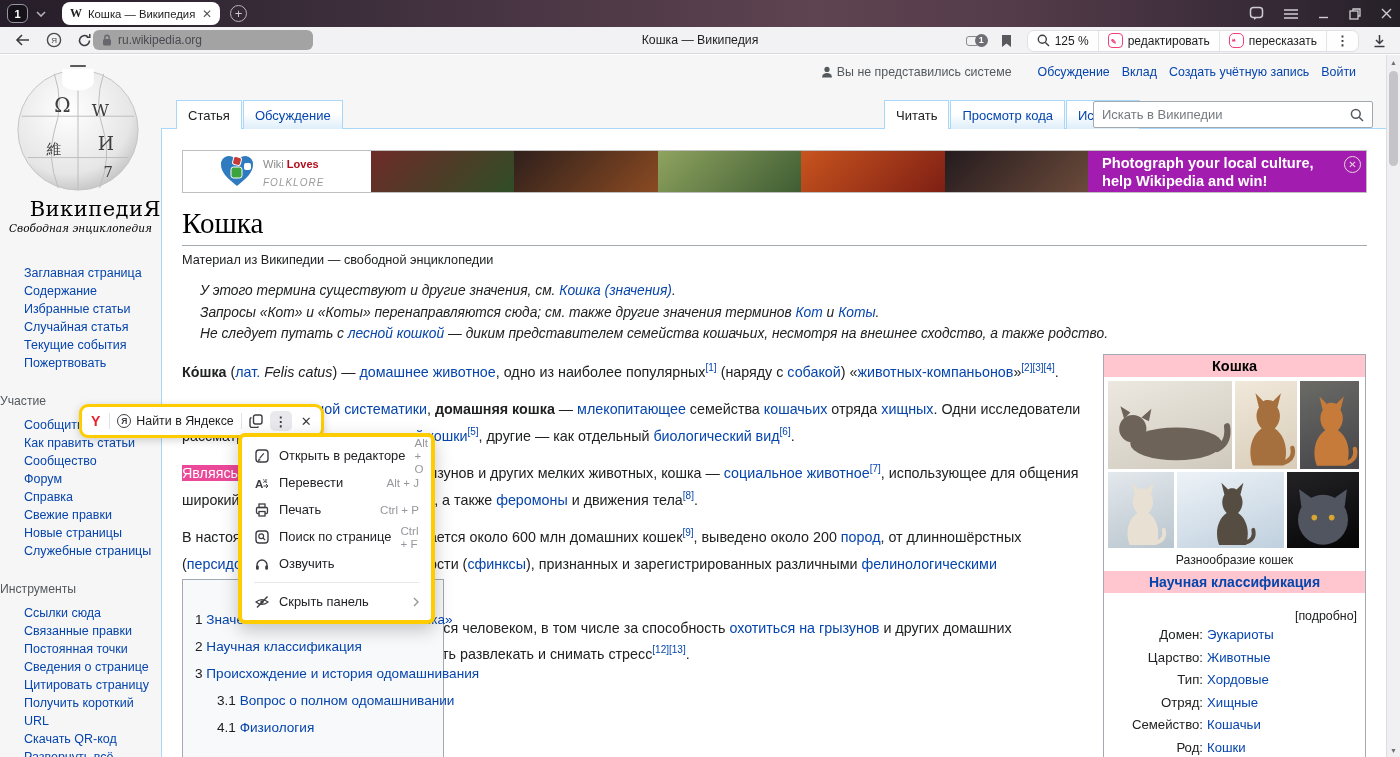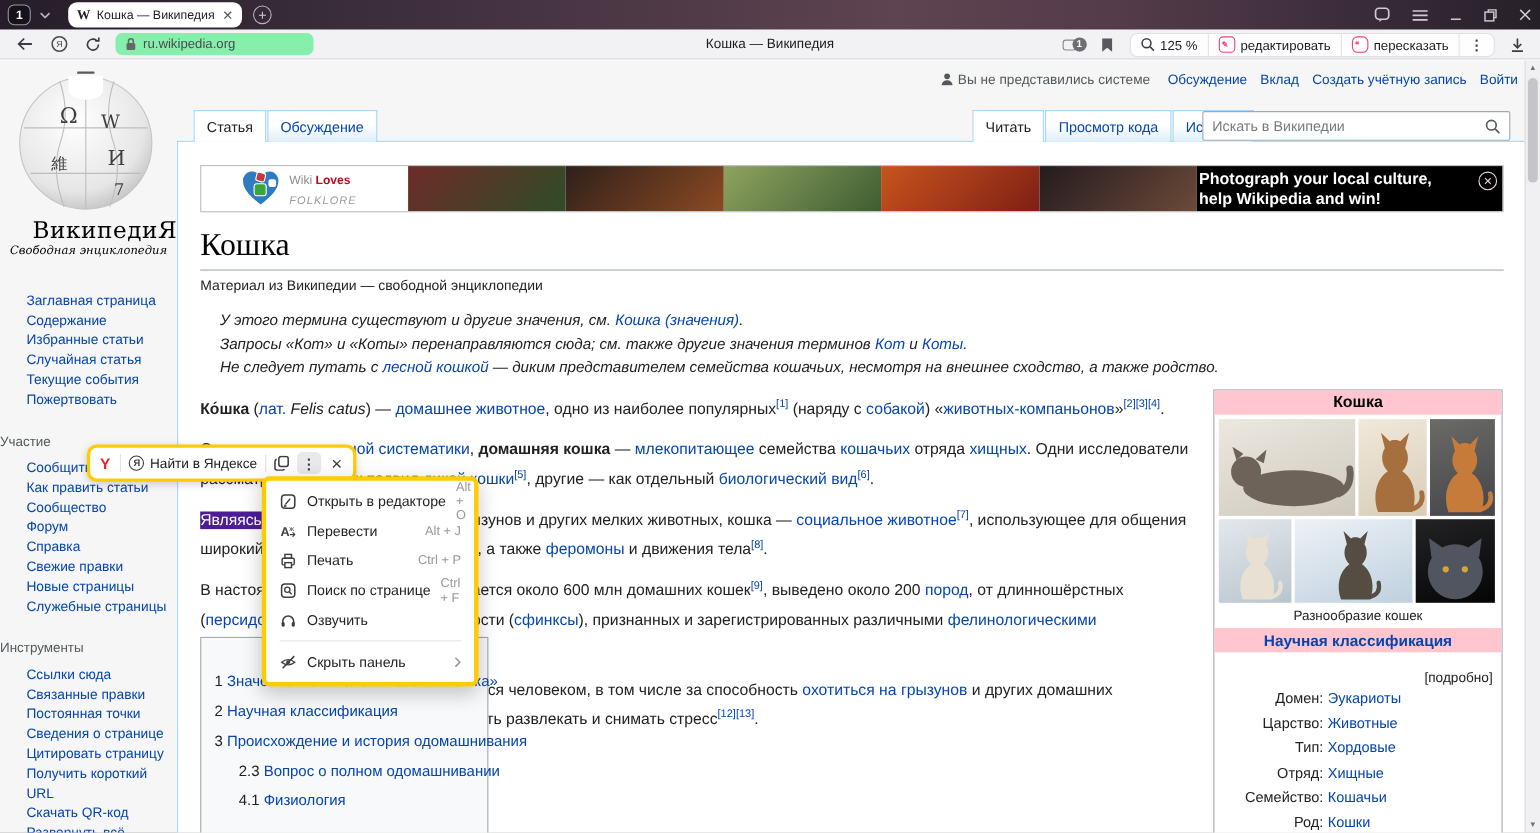--- a/index.html
+++ b/index.html
@@ -19,42 +19,42 @@
   .btab-close { color:#55545a; font-size:12px; line-height:1; }
   .newtab-btn { margin-left:10px; width:17px; height:17px; border:1.5px solid #b9b3bd; border-radius:50%;
     color:#cfc9d2; font-size:13px; display:flex; align-items:center; justify-content:center; line-height:0; }
   .tabbar-right { position:absolute; right:8px; top:0; height:27px; display:flex; align-items:center; gap:20px; }
   .win-glyph { color:#cfcbd2; }
 
   
   .toolbar { position:absolute; left:0; top:27px; width:1400px; height:27px; background:#f2f1f3; border-bottom:1px solid #d9d8db;
     display:flex; align-items:center; }
   .tb-icon { margin-left:14px; width:17px; height:17px; display:flex; align-items:center; justify-content:center; }
-  .url-pill { margin-left:12px; width:180px; height:20px; background:#86efac; border-radius:6px; display:flex; align-items:center; gap:6px; padding:0 9px; }
+  .url-pill { width:220px; height:20px; background:#a3a3a3; border-radius:6px; display:flex; align-items:center; gap:6px; padding:0 9px; }
   .url-text { font-size:12px; color:#4b4a50; }
   .tb-title { position:absolute; left:0; right:0; text-align:center; font-size:12.3px; color:#1d1d1f; pointer-events:none; }
   .tb-right { position:absolute; right:6px; top:0; height:27px; display:flex; align-items:center; }
   .protect-badge { position:relative; width:22px; height:16px; margin-right:10px; }
   .protect-cam { position:absolute; left:0; top:3px; width:13px; height:10px; border:1.6px solid #8a8990; border-radius:3px; }
   .protect-num { position:absolute; right:0; top:1px; width:13px; height:13px; background:#6f6e75; border-radius:50%;
     color:#fff; font-size:9px; font-weight:bold; display:flex; align-items:center; justify-content:center; }
   .pill-group { display:flex; align-items:center; height:22px; background:rgba(255,255,255,.9); border:1px solid #e0dfe3; border-radius:7px; margin-right:12px; }
   .pill-item { display:flex; align-items:center; gap:5px; padding:0 9px; height:100%; font-size:12px; color:#1d1d1f; }
   .pill-item + .pill-item { border-left:1px solid #e4e3e7; }
   .pink-ic { width:15px; height:15px; border:1.8px solid #ef3f7c; border-radius:4px; position:relative; }
   .pink-ic.retell { border-radius:5px; }
   .pink-ic .inner { position:absolute; left:2px; top:3.5px; font-size:7px; font-weight:bold; color:#ef3f7c; line-height:1; }
   .kebab-txt { font-size:13px; color:#3e3d42; font-weight:bold; }
 
   
   .page { position:absolute; left:0; top:55px; width:1400px; height:702px; background:#f6f6f6; }
   .content { position:absolute; left:161px; top:73px; right:14px; bottom:0; background:#fff; border-top:1px solid #a7d7f9; border-left:1px solid #a7d7f9; }
 
   
-  .personal { position:absolute; top:10px; right:20px; display:flex; align-items:center; gap:16px; font-size:12.4px; }
+  .personal { position:absolute; top:10px; right:44px; display:flex; align-items:center; gap:26px; font-size:12.4px; }
   .personal .status { color:#54595d; display:flex; align-items:center; gap:4px; }
   .plink { color:#0645ad; }
 
   
   .tabs-left { position:absolute; left:176px; top:45px; display:flex; gap:1px; z-index:3; }
   .tabs-right { position:absolute; left:884px; top:45px; display:flex; gap:1px; z-index:3; }
   .wtab { height:29px; padding:0 11px; display:flex; align-items:center; font-size:13px;
     background:linear-gradient(#ffffff 45%, #deeefa); border:1px solid #a7d7f9; border-bottom:none; color:#0645ad; }
   .wtab.active { background:#fff; color:#202122; }
 
@@ -81,37 +81,37 @@
   .side-link { display:block; font-size:12.5px; color:#0645ad; line-height:18px; text-decoration:none; cursor:pointer; }
 
   
   .banner { position:absolute; left:20px; top:21px; width:1185px; height:43px; border:1px solid #bfbfbf; display:flex; background:#fff; overflow:hidden; }
   .banner-logo { width:188px; display:flex; align-items:center; gap:8px; padding-left:36px; }
   .bl-t1 { font-size:11px; color:#8a8a8a; }
   .bl-t1 b { color:#b40f1e; }
   .bl-t2 { font-size:10px; font-style:italic; color:#9a9a9a; letter-spacing:1px;text-align:center; }
   .banner-photos { flex:1; display:flex; }
   .banner-photos .ph { flex:1; }
-  .banner-red { width:278px; background:#000000; color:#fff; display:flex; align-items:center; padding-left:2px; position:relative; }
+  .banner-red { width:278px; background:#a21caf; color:#fff; display:flex; align-items:center; padding-left:14px; position:relative; }
   .banner-msg { font-size:14.6px; font-weight:bold; line-height:18px; width:232px; }
   .banner-close { position:absolute; top:5px; right:5px; width:17px; height:17px; border:1.7px solid #e9d9d9; border-radius:50%;
     color:#e9d9d9; font-size:10px; display:flex; align-items:center; justify-content:center; }
 
   
   .article { position:absolute; left:20px; top:78px; width:1185px; }
   .a-title { font-family:"Liberation Serif", serif; font-weight:400; font-size:29px; color:#000; padding-bottom:5px; border-bottom:1px solid #a2a9b1; }
   .a-sub { font-size:12.7px; color:#202122; margin-top:7px; }
   .hatnotes { margin:13px 0 0 18px; }
   .hatnote { font-style:italic; font-size:13.8px; line-height:21.5px; color:#202122; }
   .para { margin-top:11px; font-size:14.3px; line-height:26.5px; color:#202122; width:908px; }
   .seg-b { font-weight:bold; }
   .seg-i { font-style:italic; }
   .seg-link { color:#0645ad; cursor:pointer; }
   .seg-sup { vertical-align:super; font-size:10px; line-height:0; color:#0645ad; cursor:pointer; }
-  .seg-sel { background:#4c1d95; color:#fff; }
+  .seg-sel { background:#ec4899; color:#fff; }
 
   
   .toc { position:absolute; left:20px; top:450px; width:262px; height:200px; background:#f8f9fa; border:1px solid #a2a9b1; padding:26px 10px 10px 12px; }
   .toc-item { font-size:13.6px; line-height:27px; white-space:nowrap; }
   .toc-num { color:#202122; }
   .toc-link { color:#0645ad; cursor:pointer; }
 
   
   .infobox { position:absolute; left:941px; top:225px; width:263px; border:1px solid #a2a9b1; background:#fff; font-size:13.2px; }
   .ib-head { background:#ffc6cf; text-align:center; font-weight:bold; font-size:14.5px; color:#000; padding:3px 2px; }
@@ -404,21 +404,21 @@
         <p class="para"><span>С точки зрения </span><span class="seg-link">научной систематики</span><span>, </span><span class="seg-b">домашняя кошка</span><span> — </span><span class="seg-link">млекопитающее</span><span> семейства </span><span class="seg-link">кошачьих</span><span> отряда </span><span class="seg-link">хищных</span><span>. Одни исследователи рассматривают её как подвид </span><span class="seg-link">дикой кошки</span><span class="seg-sup">[5]</span><span>, другие — как отдельный </span><span class="seg-link">биологический вид</span><span class="seg-sup">[6]</span><span>.</span></p>
         <p class="para"><span class="seg-sel">Являясь</span><span> одиночным охотником на грызунов и других мелких животных, кошка — </span><span class="seg-link">социальное животное</span><span class="seg-sup">[7]</span><span>, использующее для общения широкий диапазон звуковых сигналов, а также </span><span class="seg-link">феромоны</span><span> и движения тела</span><span class="seg-sup">[8]</span><span>.</span></p>
         <p class="para"><span>В настоящее время в мире насчитывается около 600 млн домашних кошек</span><span class="seg-sup">[9]</span><span>, выведено около 200 </span><span class="seg-link">пород</span><span>, от длинношёрстных (</span><span class="seg-link">персидская кошка</span><span>) до лишённых шерсти (</span><span class="seg-link">сфинксы</span><span>), признанных и зарегистрированных различными </span><span class="seg-link">фелинологическими</span><span> организациями.</span></p>
         <p class="para"><span>На протяжении 10 000 лет кошки ценятся человеком, в том числе за способность </span><span class="seg-link">охотиться на грызунов</span><span> и других домашних вредителей</span><span class="seg-sup">[10][11]</span><span>, а также за способность развлекать и снимать стресс</span><span class="seg-sup">[12][13]</span><span>.</span></p>
       </div>
 
       <div class="toc">
           <div class="toc-item" style="padding-left: 0px;"><span class="toc-num">1  </span><span class="toc-link">Значение и этимология слова «кошка»</span></div>
           <div class="toc-item" style="padding-left: 0px;"><span class="toc-num">2  </span><span class="toc-link">Научная классификация</span></div>
           <div class="toc-item" style="padding-left: 0px;"><span class="toc-num">3  </span><span class="toc-link">Происхождение и история одомашнивания</span></div>
-          <div class="toc-item" style="padding-left: 22px;"><span class="toc-num">2.3  </span><span class="toc-link">Вопрос о полном одомашнивании</span></div>
+          <div class="toc-item" style="padding-left: 22px;"><span class="toc-num">3.1  </span><span class="toc-link">Вопрос о полном одомашнивании</span></div>
           <div class="toc-item" style="padding-left: 22px;"><span class="toc-num">4.1  </span><span class="toc-link">Физиология</span></div>
         </div>
 
       <div class="infobox">
         <div class="ib-head">Кошка</div>
         <div class="collage">
           <div class="c-row">
               <div class="cat-tile" style="width: 124px; height: 88px; background: linear-gradient(160deg, rgb(236, 232, 224), rgb(207, 201, 189));">
                 <svg viewBox="0 0 100 70" preserveAspectRatio="none">
                   <ellipse cx="55" cy="50" rx="37" ry="13" fill="#6e6358"></ellipse>

